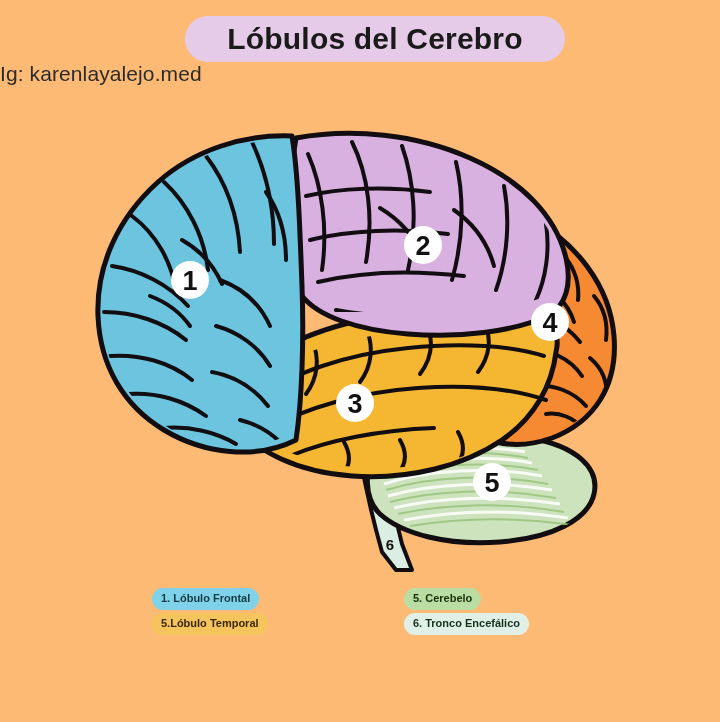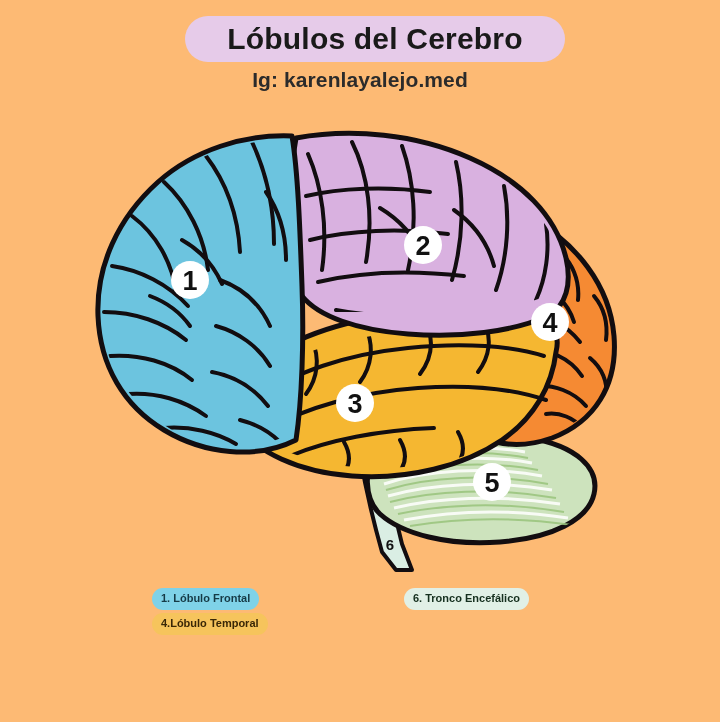--- a/index.html
+++ b/index.html
@@ -44,25 +44,25 @@
     text-align: center;
     font-size: 30px;
     font-weight: bold;
     color: #1a1a1a;
     letter-spacing: 0.2px;
     white-space: nowrap;
   }
   #subtitle {
     position: absolute;
     left: 0;
-    top: 68px;
+    top: 62px;
     width: 720px;
-    text-align: center;
+    text-align: left;
     font-size: 21px;
-    font-weight: bold;
+    font-weight: normal;
     color: #2b2b2b;
     letter-spacing: 0.1px;
   }
 
   
   #brain-figure {
     position: absolute;
     left: 60px;
     top: 100px;
     width: 600px;
@@ -294,25 +294,28 @@
     </svg>
   </div>
 
   <div id="legend">
 
     <div class="legend-col" id="legend-col-left">
       <div class="legend-row">
         <span class="legend-item" style="background:#7fd2e8;color:#163a46;">1. Lóbulo Frontal</span>
       </div>
       <div class="legend-row">
-        <span class="legend-item" style="background:#f6c45c;color:#3a2706;">4.Lóbulo Temporal</span>
+        <span class="legend-item" style="background:#f6c45c;color:#3a2706;">5.Lóbulo Temporal</span>
       </div>
     </div>
 
     <div class="legend-col" id="legend-col-right">
+      <div class="legend-row">
+        <span class="legend-item" style="background:#b9dda2;color:#17300a;">5. Cerebelo</span>
+      </div>
       <div class="legend-row">
         <span class="legend-item" style="background:#e1f0e6;color:#16301f;text-align:center;">6. Tronco Encefálico</span>
       </div>
     </div>
 
   </div>
 
 </div>
 
 </body></html>

